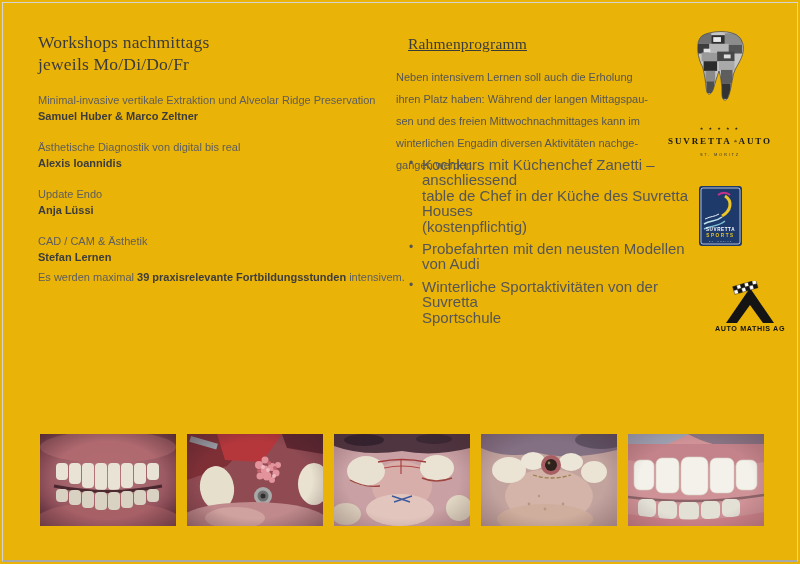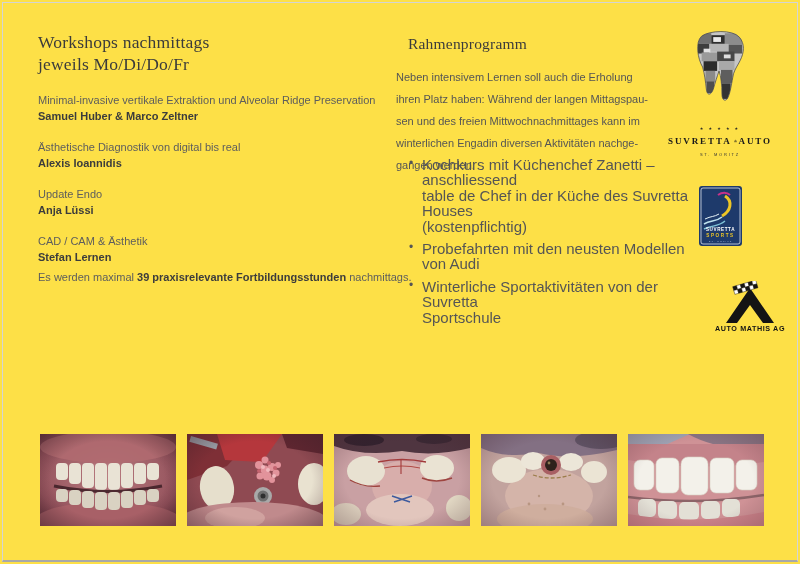--- a/index.html
+++ b/index.html
@@ -1,22 +1,22 @@
 <!DOCTYPE html>
 <html><head>
 <meta charset="utf-8">
 <style>
   html,body{margin:0;padding:0;background:#ffffff;}
-  .page{position:relative;width:800px;height:564px;background:#fde047;overflow:hidden;
+  .page{position:relative;width:800px;height:564px;background:#eab308;overflow:hidden;
         font-family:"Liberation Sans",sans-serif;color:#555;}
   .frame{position:absolute;inset:2px;border:1px solid #d4d4d4;border-bottom:2px solid #a8a8a8;pointer-events:none;}
   .multiline{white-space:pre-line;}
   .serif-h{font-family:"Liberation Serif","DejaVu Serif",serif;font-weight:500;color:#3b3b3b;margin:0;letter-spacing:.2px;}
   .h-left{position:absolute;left:38px;top:31px;font-size:17.5px;line-height:22px;}
-  .h-right{position:absolute;left:408px;top:34px;font-size:15.5px;line-height:20px;}
+  .h-right{position:absolute;left:408px;top:34px;font-size:15.5px;line-height:20px;text-decoration:underline;}
   .ws-list{position:absolute;left:38px;top:92px;width:352px;font-size:11px;line-height:16px;}
   .ws-item{margin-bottom:15px;}
   .ws-title{color:#5d5d5d;}
   .ws-speaker{color:#3c3c3c;font-weight:700;}
   .note{position:absolute;left:38px;top:269px;font-size:11px;line-height:16px;color:#5d5d5d;margin:0;white-space:nowrap;}
   .note strong{color:#3c3c3c;}
   .para{position:absolute;left:396px;top:66px;width:272px;font-size:11px;line-height:22px;color:#555;margin:0;}
   .bullets{position:absolute;left:408px;top:157px;width:280px;margin:0;padding:0;list-style:none;
            font-size:15px;line-height:15.4px;color:#555;}
   .bullets li{position:relative;padding-left:14px;margin-bottom:7px;}
@@ -56,21 +56,21 @@
     <div class="ws-item">
       <div class="ws-title">Update Endo</div>
       <div class="ws-speaker">Anja Lüssi</div>
     </div>
     <div class="ws-item">
       <div class="ws-title">CAD / CAM &amp; Ästhetik</div>
       <div class="ws-speaker">Stefan Lernen</div>
     </div>
   </div>
 
-  <p class="note"><span>Es werden maximal </span><strong>39 praxisrelevante Fortbildungsstunden</strong><span> nachmittags.</span></p>
+  <p class="note"><span>Es werden maximal </span><strong>39 praxisrelevante Fortbildungsstunden</strong><span> intensivem.</span></p>
 
   <h2 class="serif-h h-right">Rahmenprogramm</h2>
   <p class="para multiline">Neben intensivem Lernen soll auch die Erholung
 ihren Platz haben: Während der langen Mittagspau-
 sen und des freien Mittwochnachmittages kann im
 winterlichen Engadin diversen Aktivitäten nachge-
 gangen werden.</p>
   <ul class="bullets">
     <li><span class="multiline">Kochkurs mit Küchenchef Zanetti – anschliessend
 table de Chef in der Küche des Suvretta Houses

